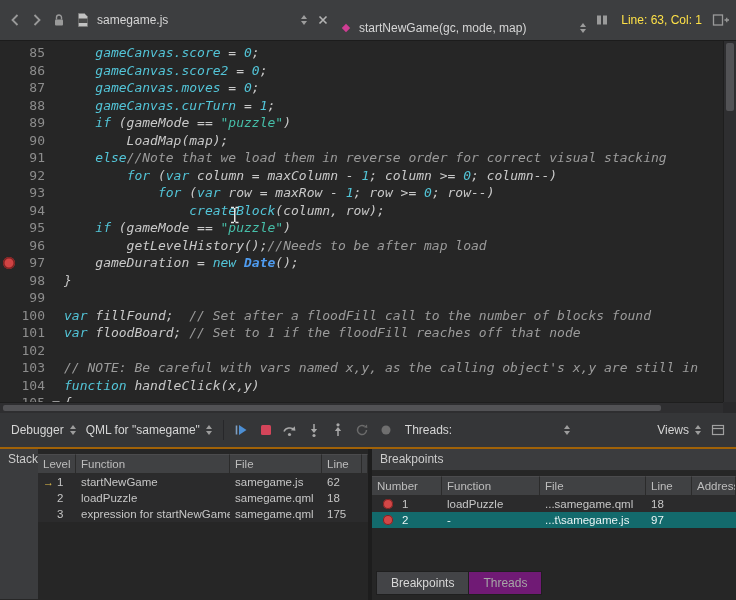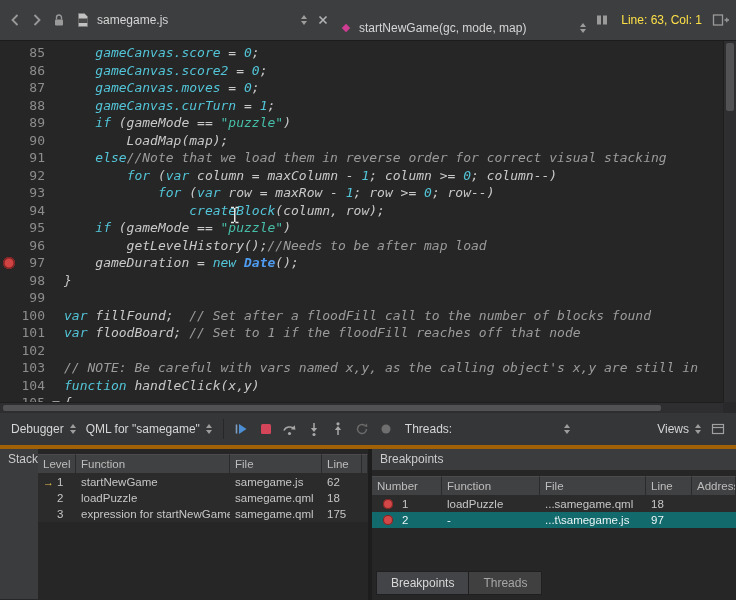--- a/index.html
+++ b/index.html
@@ -45,21 +45,21 @@
   .tok-typ { color:#4f9cf0; font-weight:600; }
 
   .vscroll { position:absolute; top:0; right:0; width:13px; bottom:11px; background:#2e2e30; border-left:1px solid #1e1e1e; }
   .vthumb  { position:absolute; top:2px; left:2px; right:2px; height:68px; background:#525255; border-radius:2px; }
   .hscroll { position:absolute; left:0; right:13px; bottom:0; height:11px; background:#2e2e30; border-top:1px solid #1e1e1e; }
   .hthumb  { position:absolute; top:2px; bottom:2px; left:3px; width:91%; background:#525255; border-radius:2px; }
   .scroll-corner { position:absolute; right:0; bottom:0; width:13px; height:11px; background:#29292b; }
   .mouse-cursor { position:absolute; left:229px; top:165px; pointer-events:none; }
 
   
-  .debugbar { flex:0 0 36px; background:#353638; border-bottom:4px solid #a16207;
+  .debugbar { flex:0 0 36px; background:#353638; border-bottom:2px solid #a16207;
     display:flex; align-items:center; padding:0 6px; font-size:12px; color:#cacaca; }
   .vsep { width:1px; height:20px; background:#27272a; margin:0 6px; flex:0 0 1px; }
   .dbg-icon { width:24px; height:24px; display:flex; align-items:center; justify-content:center; flex:0 0 auto; }
   .threads-box { width:116px; height:20px; display:flex; align-items:center; justify-content:flex-end; padding-right:4px; }
   .flex-spacer { flex:1; }
 
   
   .panels { flex:0 0 151px; display:flex; background:#262626; }
   .stack-panel { flex:0 0 366px; display:flex; flex-direction:row; }
   .panel-splitter { flex:0 0 4px; background:#1d1d1d; cursor:col-resize; }
@@ -74,21 +74,21 @@
   .trow .td { line-height:16px; padding-left:5px; overflow:hidden; white-space:nowrap; }
   .trow.selected { background:#136a6c; color:#eaf5f5; }
   .stack-grid { grid-template-columns:38px 154px 92px 40px 1fr; }
   .bp-grid { grid-template-columns:70px 98px 106px 46px 1fr; }
   .level-cell { display:flex; align-items:center; }
   .current-arrow { width:14px; color:#e5c04b; font-weight:bold; font-size:11px; flex:0 0 14px; }
   .num-cell { display:flex; align-items:center; }
   .bp-row-dot { width:10px; height:10px; border-radius:50%; background:#d24747;
     box-shadow:inset 0 0 0 1px #7d2222; margin:0 9px 0 11px; flex:0 0 10px; }
   .bottom-tabs { position:absolute; left:4px; bottom:5px; display:flex; }
-  .tab { height:24px; line-height:23px; padding:0 14px; font-size:12px; background:#404040;
+  .tab { height:24px; line-height:23px; padding:0 14px; font-size:12px; background:#701a75;
     color:#a6a6a6; border:1px solid #1f1f1f; border-left:none; }
   .tab:first-child { border-left:1px solid #1f1f1f; }
   .tab.active { background:#434447; color:#d8d8d8; }
 </style>
 </head>
 <body>
 
 <div class="screen">
 
   <div class="editor-toolbar">

